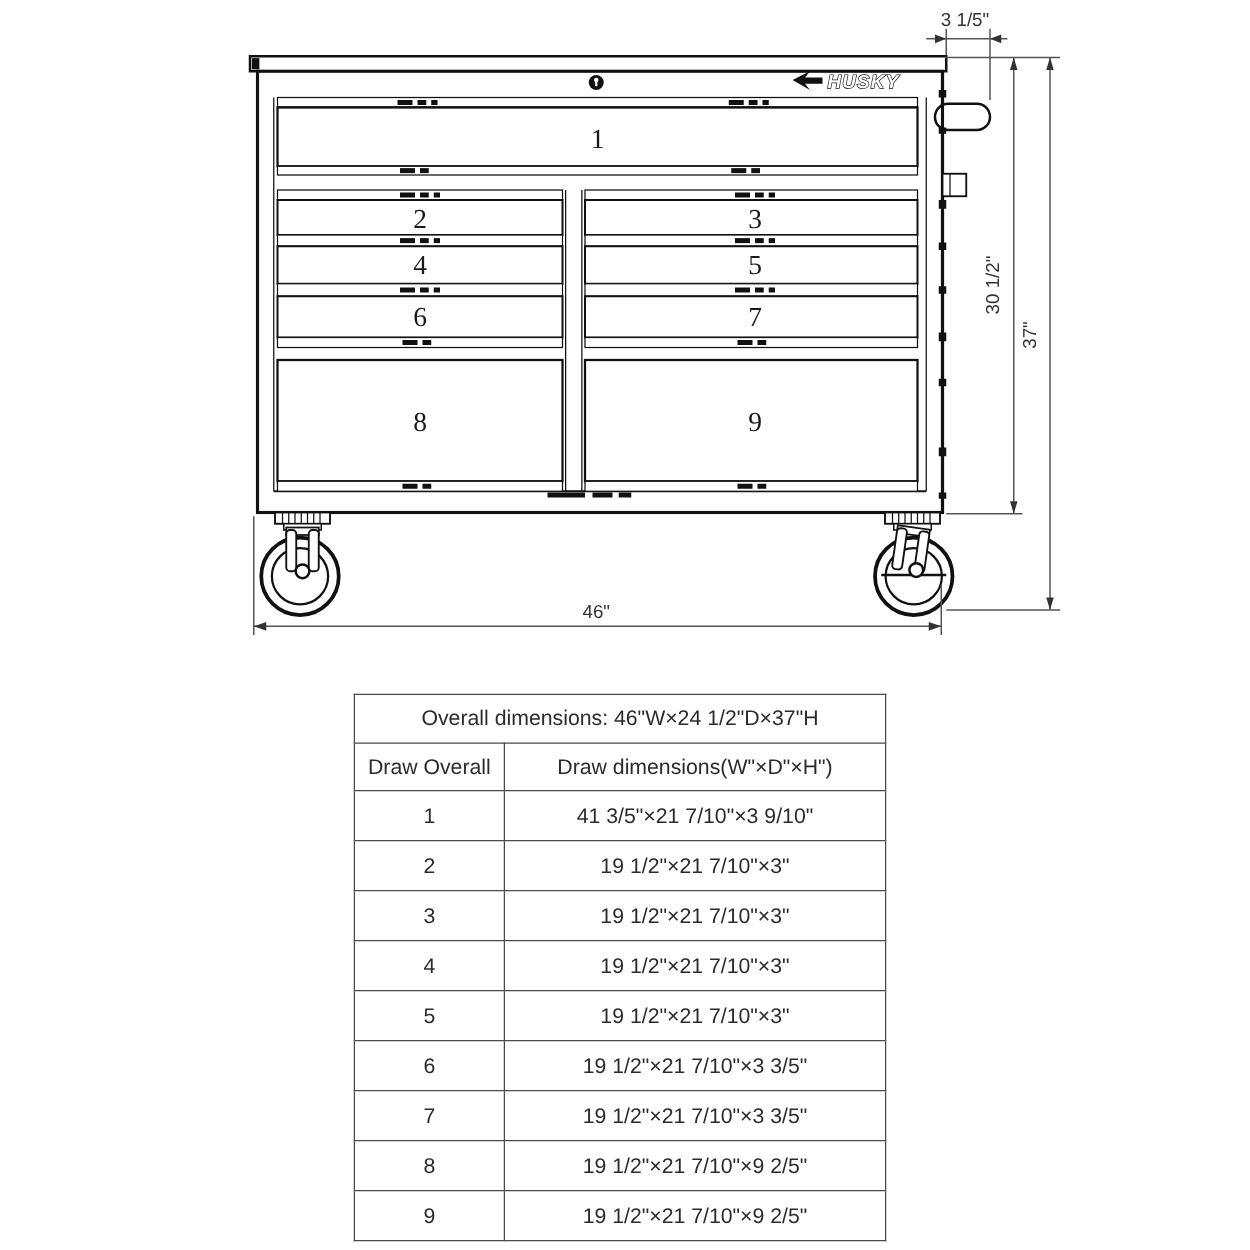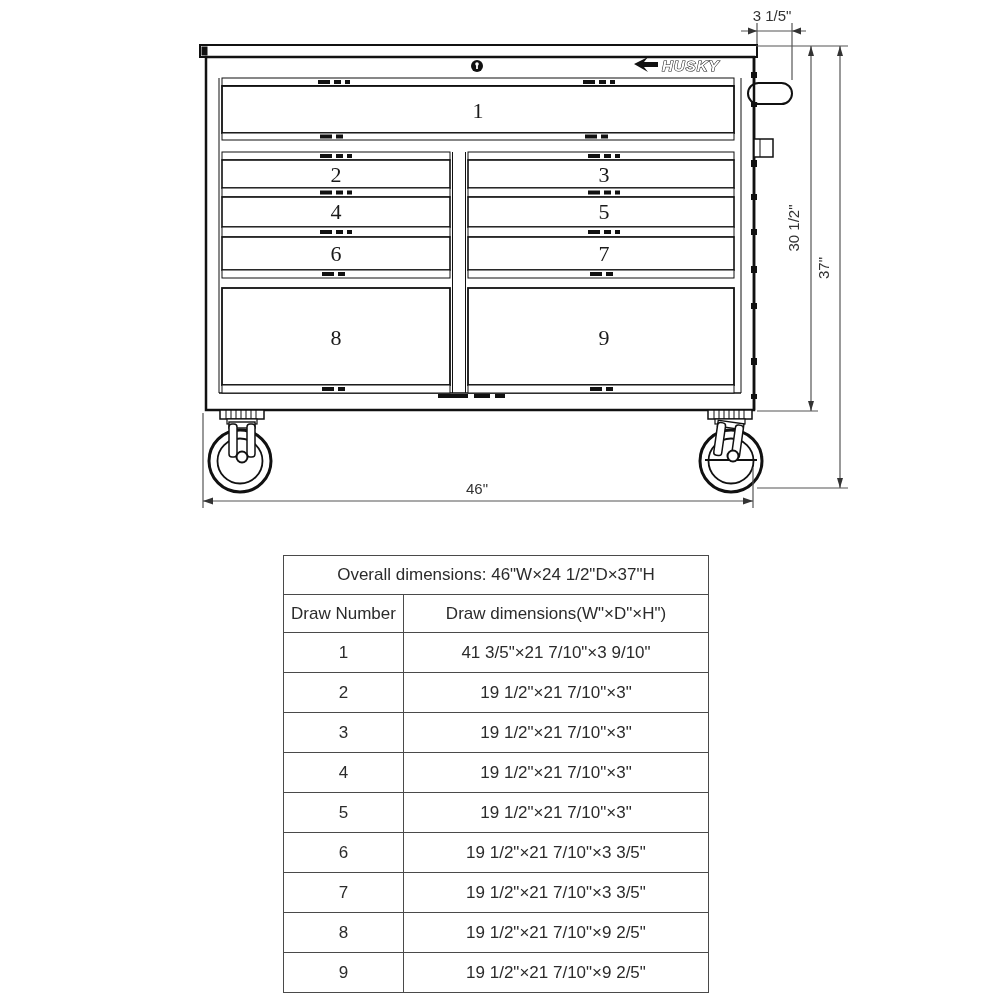--- a/index.html
+++ b/index.html
@@ -243,21 +243,21 @@
 <table class="dims">
   <colgroup>
         <col class="c1">
         <col class="c2">
       </colgroup>
   <tbody>
         <tr>
     <td class="title-cell" colspan="2">Overall dimensions: 46"W×24 1/2"D×37"H</td>
   </tr>
   <tr>
-    <td class="head-cell">Draw Number</td>
+    <td class="head-cell">Draw Overall</td>
     <td class="head-cell">Draw dimensions(W"×D"×H")</td>
   </tr>
   <tr>
     <td class="data-cell">1</td>
     <td class="data-cell">41 3/5"×21 7/10"×3 9/10"</td>
   </tr>
   <tr>
     <td class="data-cell">2</td>
     <td class="data-cell">19 1/2"×21 7/10"×3"</td>
   </tr>

